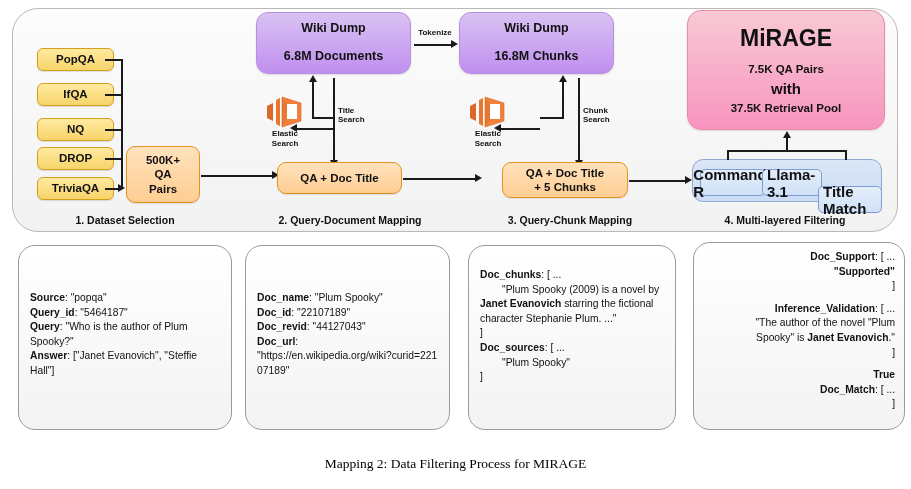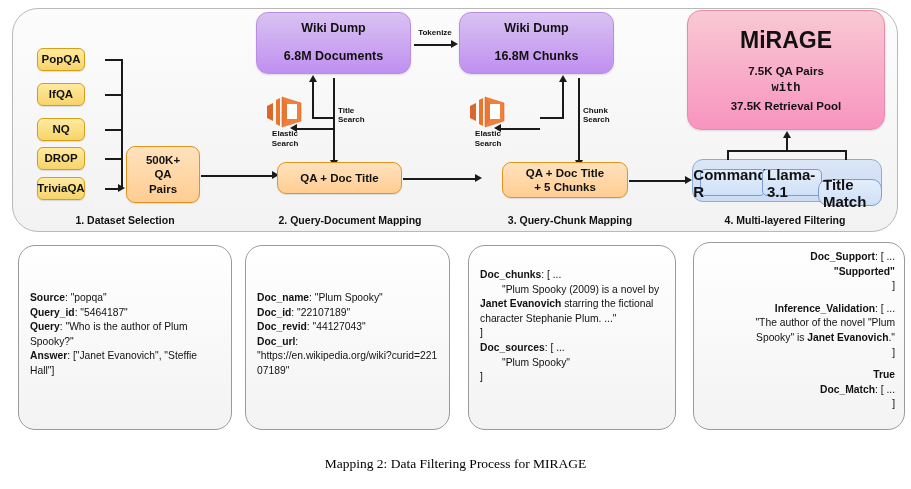--- a/index.html
+++ b/index.html
@@ -11,21 +11,21 @@
   
   .frame{position:absolute;left:12px;top:8px;width:884px;height:222px;
          border:1.5px solid #b9b9b9;border-radius:26px;
          background:linear-gradient(180deg,#fcfcfc 0%,#f2f2f2 100%);}
 
   
   .node{position:absolute;box-sizing:border-box;display:flex;
         flex-direction:column;align-items:center;justify-content:center;
         text-align:center;font-weight:bold;color:#111;line-height:1.25;}
 
-  .ds{width:48px;height:23px;border:1px solid #d4a017;border-radius:6px;
+  .ds{width:77px;height:23px;border:1px solid #d4a017;border-radius:6px;
       background:linear-gradient(180deg,#ffeaa0 0%,#f7d46a 100%);
       font-size:11.5px;box-shadow:0 1px 1px rgba(0,0,0,.12);}
 
   .orange{border:1.4px solid #e0941f;border-radius:9px;
           background:linear-gradient(180deg,#ffe2bd 0%,#ffcd92 100%);
           font-size:11.5px;box-shadow:0 1px 1px rgba(0,0,0,.1);}
 
   .purple{border:1px solid #b98ede;border-radius:12px;
           background:linear-gradient(180deg,#d9c2f2 0%,#c08ff0 100%);
           font-size:12.5px;box-shadow:0 1px 2px rgba(0,0,0,.12);}
@@ -204,34 +204,34 @@
   <div class="ln lh" style="left:629px;top:180px;width:57px;"></div>
   <div class="arw arw-r" style="left:685px;top:176px;"></div>
 
   <div class="bluebox" style="position:absolute;left:692px;top:159px;width:188px;height:41px;"></div>
   <div class="chip" style="position:absolute;left:700px;top:169px;width:55px;height:19px;">
     <span>Command-R</span>
   </div>
   <div class="chip" style="position:absolute;left:762px;top:169px;width:50px;height:19px;">
     <span>Llama-3.1</span>
   </div>
-  <div class="chip" style="position:absolute;left:818px;top:179px;width:54px;height:19px;border-radius:10px;">
+  <div class="chip" style="position:absolute;left:818px;top:186px;width:54px;height:19px;">
     <span>Title Match</span>
   </div>
 
   <div class="ln lv" style="left:727px;top:150px;height:10px;"></div>
   <div class="ln lv" style="left:845px;top:150px;height:10px;"></div>
   <div class="ln lh" style="left:727px;top:150px;width:119px;"></div>
   <div class="ln lv" style="left:786px;top:137px;height:14px;"></div>
   <div class="arw arw-u" style="left:783px;top:131px;"></div>
 
   <div class="node pink" style="left:687px;top:10px;width:198px;height:120px;">
     <div style="font-size:23px;font-weight:bold;margin-bottom:9px;">MiRAGE</div>
     <div style="font-size:11.5px;">7.5K QA Pairs</div>
-    <div style="font-size:12px;margin:3px 0;font-family:Liberation Mono, monospace;">with</div>
+    <div style="font-size:15px;margin:3px 0;">with</div>
     <div style="font-size:11.5px;">37.5K Retrieval Pool</div>
   </div>
 
   <div class="stage" style="left:30px;top:214px;width:190px;">1. Dataset Selection</div>
   <div class="stage" style="left:240px;top:214px;width:220px;">2. Query-Document Mapping</div>
   <div class="stage" style="left:470px;top:214px;width:200px;">3. Query-Chunk Mapping</div>
   <div class="stage" style="left:680px;top:214px;width:210px;">4. Multi-layered Filtering</div>
 
   <div class="card" style="left:18px;top:245px;width:214px;height:185px;">
     <div class="body" style="top:45px;">

